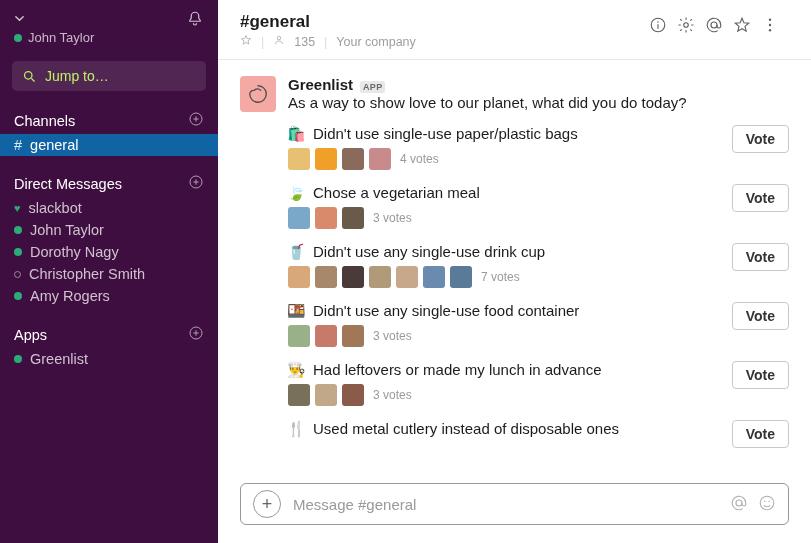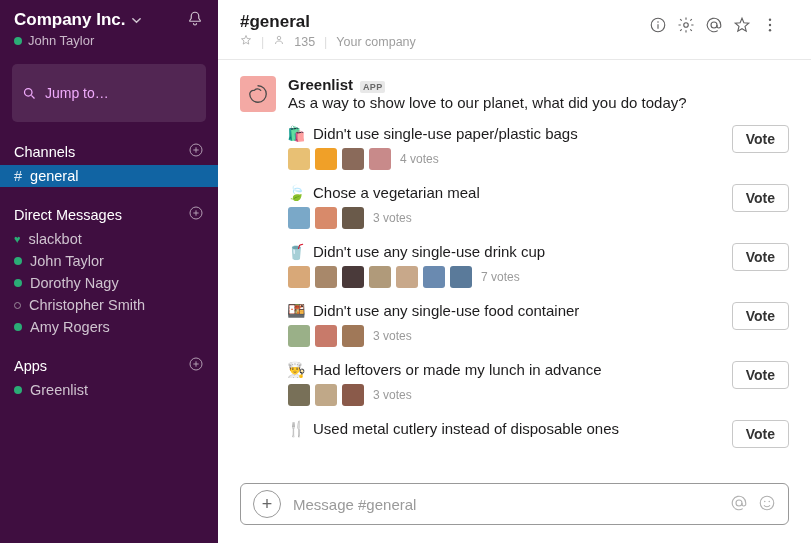--- a/index.html
+++ b/index.html
@@ -7,21 +7,21 @@
 .sidebar { width: 218px; background: #3f0e40; color: #cfc3cf; display: flex; flex-direction: column; flex-shrink: 0; }
 .sb-header { padding: 10px 14px 8px 14px; display: flex; align-items: flex-start; justify-content: space-between; }
 .sb-title-wrap { display: flex; flex-direction: column; gap: 3px; }
 .sb-title-row { display: flex; align-items: center; gap: 6px; }
 .sb-title { color: #fff; font-weight: 900; font-size: 17px; }
 .sb-chevron { color: #cfc3cf; }
 .sb-user-row { display: flex; align-items: center; gap: 6px; font-size: 13px; color: #c9b8c9; }
 .presence { width: 8px; height: 8px; border-radius: 50%; background: #2bac76; display: inline-block; }
 .presence.away { background: transparent; border: 1.5px solid #9a8a9a; width: 7px; height: 7px; }
 .bell { color: #cfc3cf; }
-.jump { margin: 8px 12px 14px 12px; background: #522653; border-radius: 5px; padding: 21px 10px; color: #f0abfc; display: flex; align-items: center; gap: 8px; font-size: 14px; }
+.jump { margin: 8px 12px 14px 12px; background: #522653; border-radius: 5px; padding: 7px 10px; color: #bef264; display: flex; align-items: center; gap: 8px; font-size: 14px; }
 .section-head { display: flex; justify-content: space-between; align-items: center; padding: 4px 14px; margin-top: 2px; }
 .section-title { color: #fff; font-size: 14.5px; font-weight: 400; }
 .plus-circ { color: #b9a6b9; }
 .ch-item { padding: 3px 14px; font-size: 14.5px; display: flex; align-items: center; gap: 8px; color: #cfc3cf; }
 .ch-item.active { background: #1164a3; color: #fff; }
 .hash { opacity: 0.85; }
 .gap { height: 12px; }
 .heart { color: #2bac76; font-size: 11px; }
 .main { flex: 1; display: flex; flex-direction: column; background: #fff; }
 .top { display: flex; align-items: flex-start; justify-content: space-between; padding: 12px 32px 10px 22px; border-bottom: 1px solid #e8e8e8; }
@@ -55,21 +55,20 @@
 .comp-input { flex: 1; color: #9a9a9a; font-size: 15px; }
 .comp-icons { display: flex; gap: 10px; color: #b0b0b0; }
 </style>
 </head>
 <body>
 
 <div class="sidebar">
   <div class="sb-header">
     <div class="sb-title-wrap">
       <div class="sb-title-row">
-        <span class="sb-title">Company Inc.</span>
         <span class="sb-chevron">
           <svg width="11" height="11" viewBox="0 0 12 12">
               <path d="M2 4l4 4 4-4" stroke="currentColor" stroke-width="1.6" fill="none" stroke-linecap="round"></path>
             </svg>
         </span>
       </div>
       <div class="sb-user-row">
         <span class="presence"></span>
         <span>John Taylor</span>
       </div>

